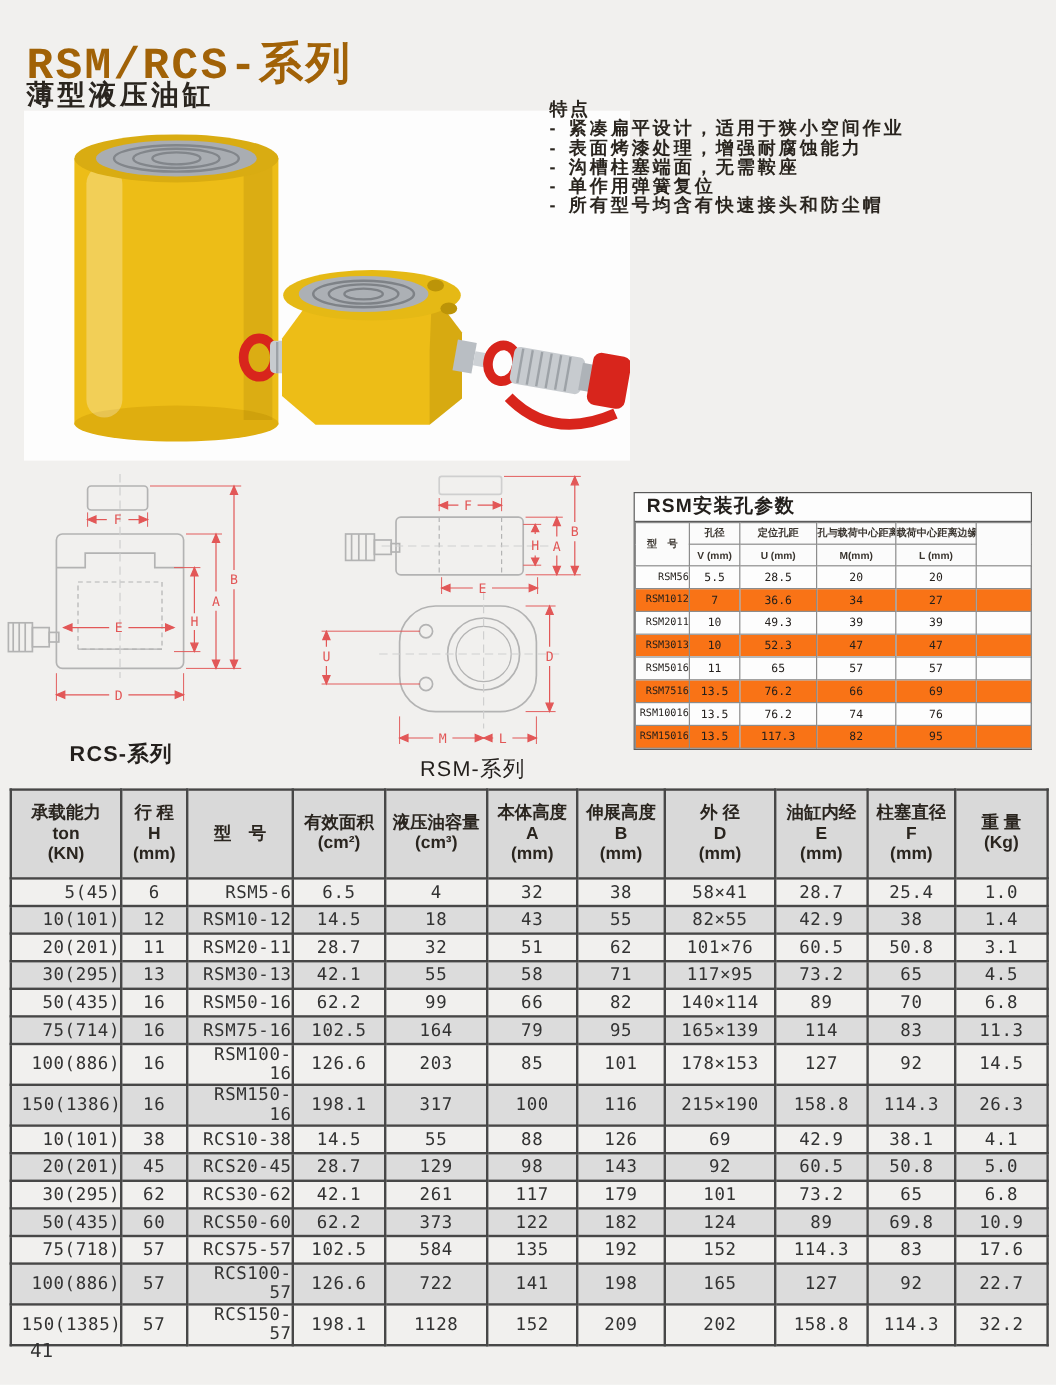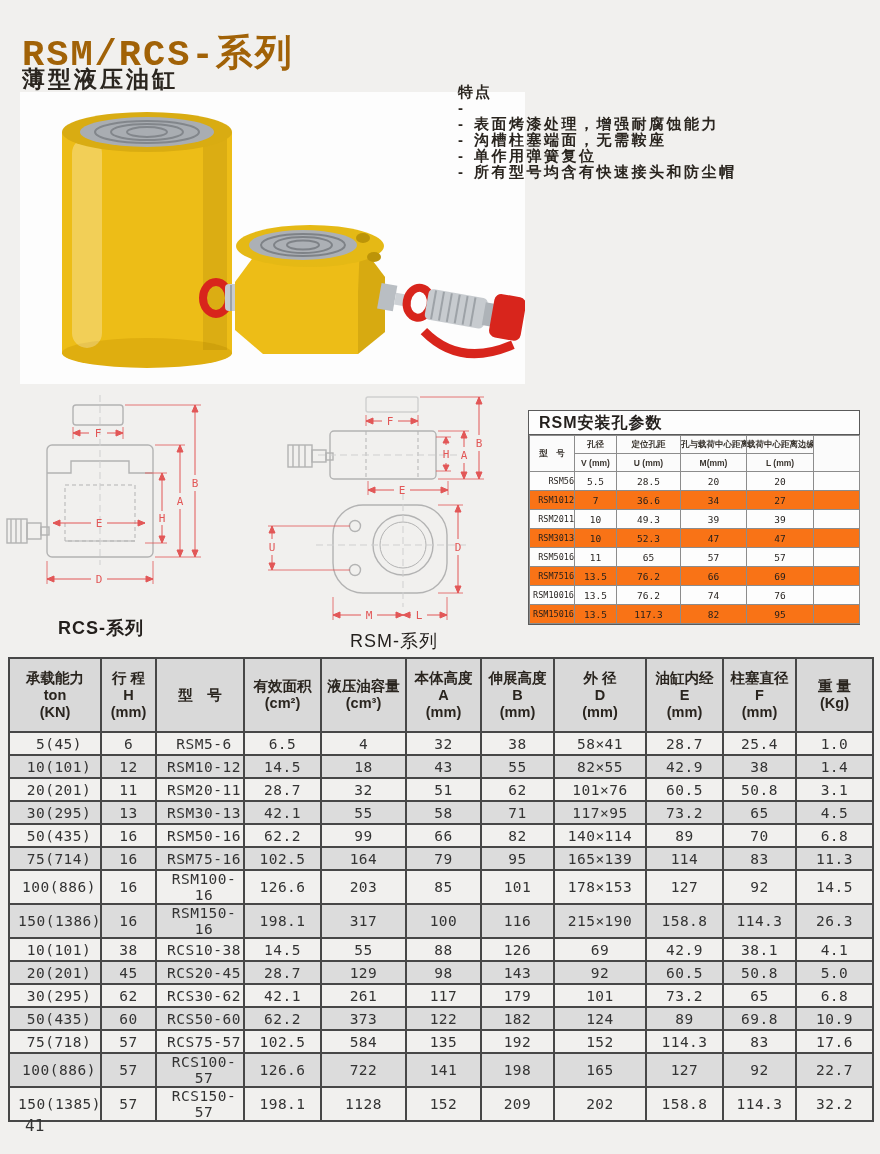--- a/index.html
+++ b/index.html
@@ -39,21 +39,21 @@
   
   .stable{position:absolute;left:8px;top:657px;width:864px;}
   .stable table{border-collapse:collapse;table-layout:fixed;width:864px;}
   .stable th,.stable td{border:2px solid #474747;padding:0;text-align:center;overflow:hidden;}
   .stable th{
     height:72px;background:#d9d9d9;font-size:14.5px;font-weight:700;line-height:17px;
     white-space:pre-line;color:#2a251f;vertical-align:middle;
   }
   .stable td{height:21px;font-size:14.5px;font-family:"DejaVu Sans Mono",monospace;letter-spacing:0.5px;color:#333;}
   .stable tr.alt td{background:#dcdcdc;}
-  .stable td.left{text-align:center;padding-left:8px;}
+  .stable td.left{text-align:right;padding-left:8px;}
   .pagenum{position:absolute;left:25px;top:1116px;font-size:16px;font-family:"DejaVu Sans Mono",monospace;color:#333;}
 </style>
 </head>
 <body>
 
 <div class="page">
 
   <div class="title">RSM/RCS-系列</div>
   <div class="subtitle">薄型液压油缸</div>
 
@@ -106,20 +106,21 @@
       <rect x="464" y="199" width="10" height="23" fill="#AEB3B8"></rect>
       <rect x="472" y="188" width="32" height="44" rx="7" fill="#D8251C"></rect>
       <path d="M408,238 Q450,268 498,236" fill="none" stroke="#D8251C" stroke-width="9"></path>
     </g>
   </svg>
 
   <div class="features">
     <div class="feat-head">特点</div>
     <div class="feat">
         <span class="dash">-</span>
+        <span>紧凑扁平设计，适用于狭小空间作业</span>
       </div>
     <div class="feat">
         <span class="dash">-</span>
         <span>表面烤漆处理，增强耐腐蚀能力</span>
       </div>
     <div class="feat">
         <span class="dash">-</span>
         <span>沟槽柱塞端面，无需鞍座</span>
       </div>
     <div class="feat">

